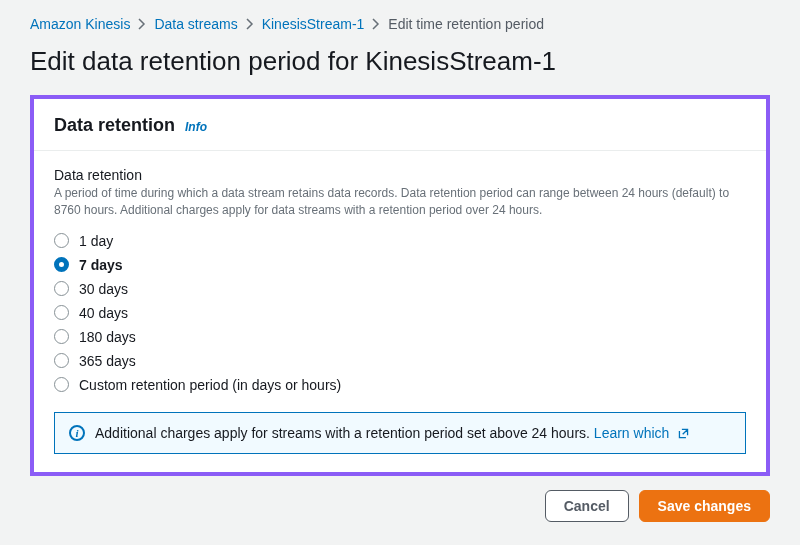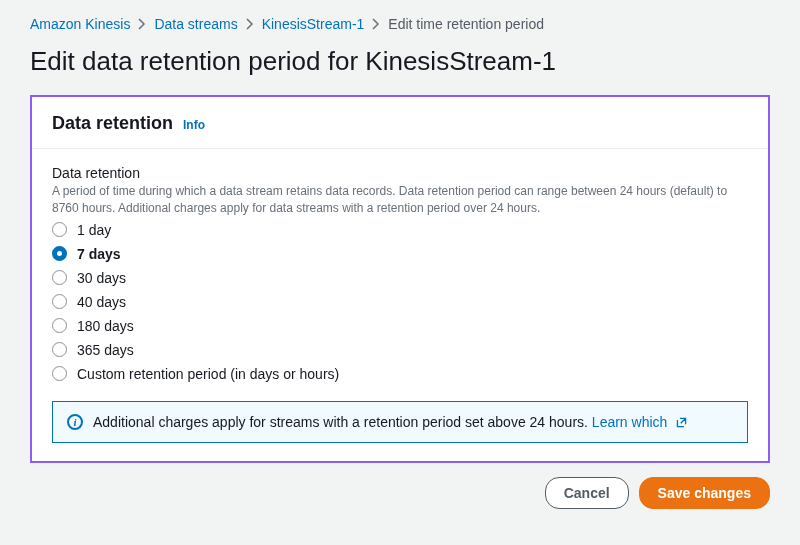--- a/index.html
+++ b/index.html
@@ -28,54 +28,55 @@
   .breadcrumbs .sep { color: #687078; display:flex; align-items:center; }
   .breadcrumbs .current { color: #545b64; }
   h1.page-title {
     font-size: 26px;
     font-weight: 400;
     margin: 10px 0 18px 0;
     color: #16191f;
   }
   .panel {
     background: #ffffff;
-    border: 2px solid #8b5cf6;
+    border: 4px solid #8b5cf6;
   }
   .panel-header {
     padding: 16px 20px 14px 20px;
     border-bottom: 1px solid #eaeded;
     display: flex;
     align-items: baseline;
     gap: 10px;
   }
   .panel-header h2 {
     font-size: 18px;
     font-weight: 700;
     margin: 0;
   }
   .info-link {
     color: #0073bb;
     font-size: 12px;
     font-weight: 600;
     text-decoration: none;
     cursor: pointer;
+    font-style: italic;
   }
   .panel-body {
     padding: 16px 20px 18px 20px;
   }
   .field-label {
     font-size: 14px;
     color: #16191f;
     margin-bottom: 2px;
   }
   .field-help {
     font-size: 12px;
     color: #687078;
     line-height: 1.4;
-    margin-bottom: 4px;
+    margin-bottom: 13px;
     max-width: 700px;
   }
   .radio-group { display: flex; flex-direction: column; gap: 6px; }
   .radio-row {
     display: flex;
     gap: 10px;
     cursor: pointer;
     padding: 1px 0;
   }
   .radio {
@@ -127,21 +128,21 @@
   .actions {
     display: flex;
     justify-content: flex-end;
     gap: 10px;
     margin-top: 14px;
   }
   .btn {
     font-size: 14px;
     font-weight: 700;
     padding: 7px 18px;
-    border-radius: 14px;
+    border-radius: 6px;
     cursor: pointer;
     border: 1px solid transparent;
   }
   .btn-secondary {
     background: #ffffff;
     border-color: #545b64;
     color: #545b64;
   }
   .btn-primary {
     background: #ec7211;

